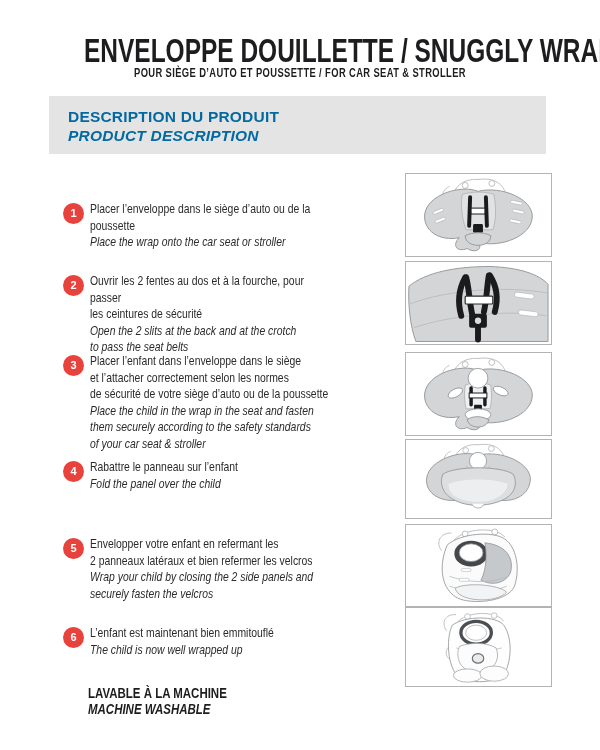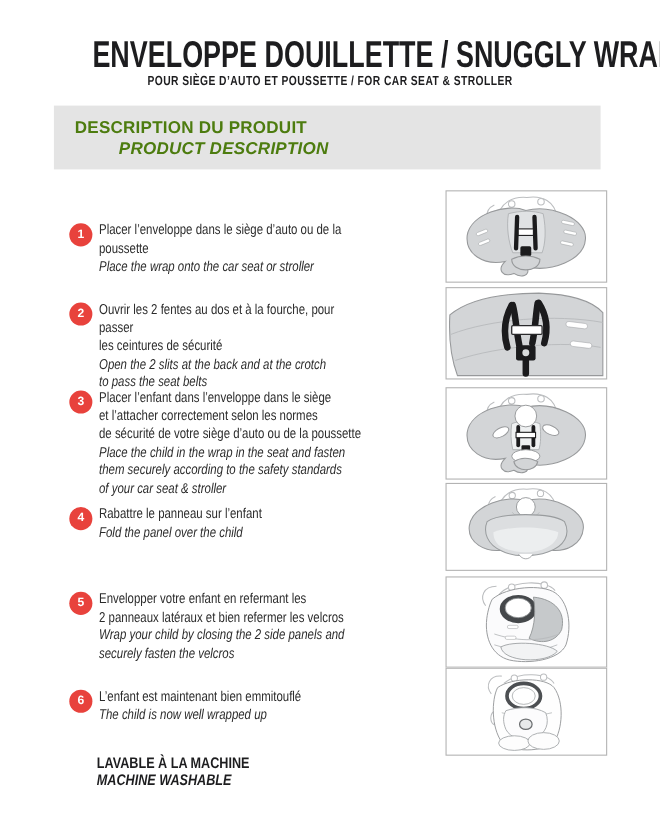--- a/index.html
+++ b/index.html
@@ -15,24 +15,24 @@
   }
   .subtitle{
     position:absolute;top:66px;left:0;width:600px;
     font-size:12px;font-weight:bold;letter-spacing:.5px;text-align:center;
     white-space:nowrap;transform:scaleX(0.78);transform-origin:50% 50%;
     color:#1d1d1f;
   }
   .section-banner{
     position:absolute;left:49px;top:96px;width:497px;height:58px;
     background:var(--section-bg,#e4e4e4);box-sizing:border-box;
-    padding:11px 0 0 19px;color:#4d7c0f;
+    padding:11px 0 0 19px;color:#0369a1;
   }
   .sec-fr{font-size:15.5px;font-weight:bold;line-height:19px;letter-spacing:.2px;}
-  .sec-en{font-size:15.5px;font-weight:bold;font-style:italic;line-height:19px;letter-spacing:.2px;margin-left:40px;}
+  .sec-en{font-size:15.5px;font-weight:bold;font-style:italic;line-height:19px;letter-spacing:.2px;}
   .step{position:absolute;left:63px;width:330px;}
   .badge{
     position:absolute;left:0;top:2px;width:21px;height:21px;border-radius:50%;
     background:var(--accent,#e8423c);color:#fff;font-size:11px;font-weight:bold;
     line-height:21px;text-align:center;
   }
   .stext{
     margin-left:27px;font-size:13px;line-height:16.5px;
     transform:scaleX(0.8);transform-origin:0 0;white-space:nowrap;
   }

